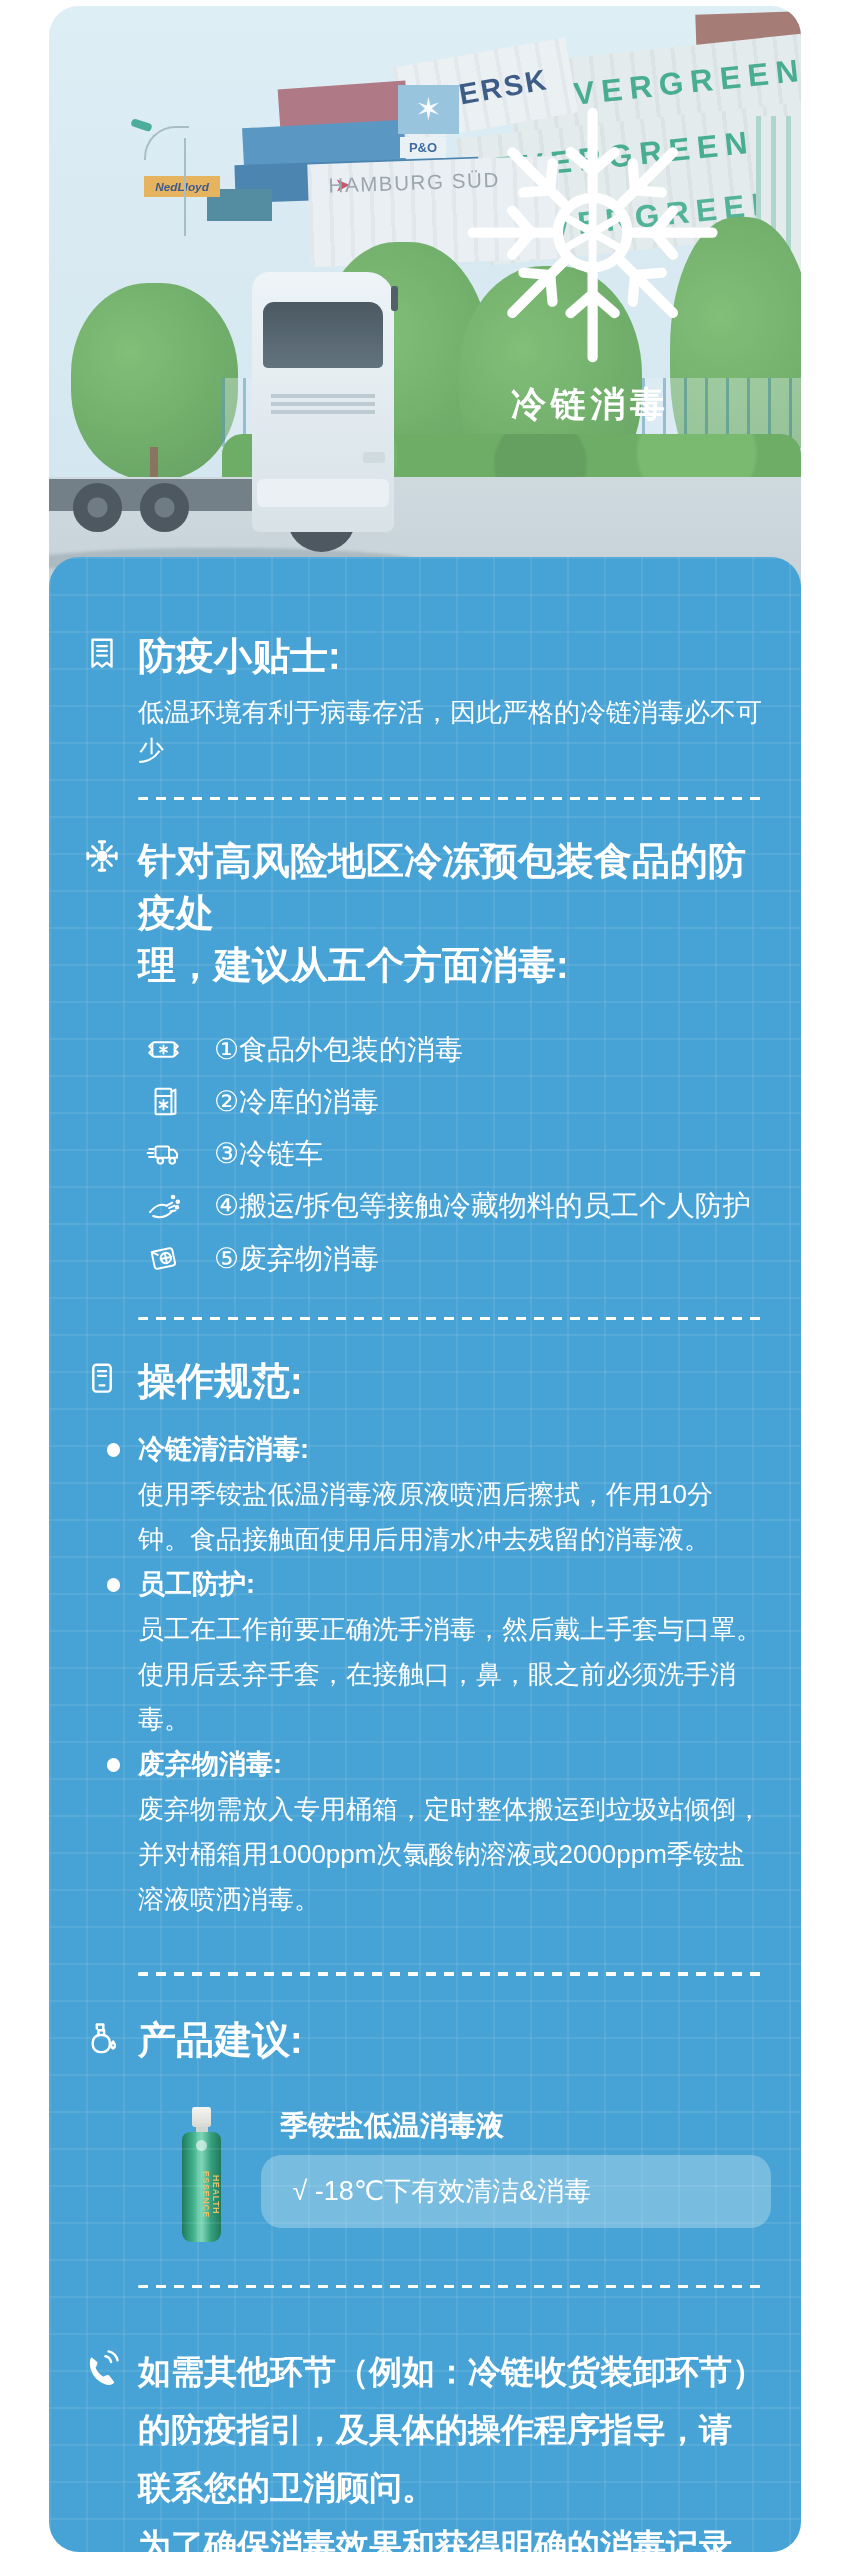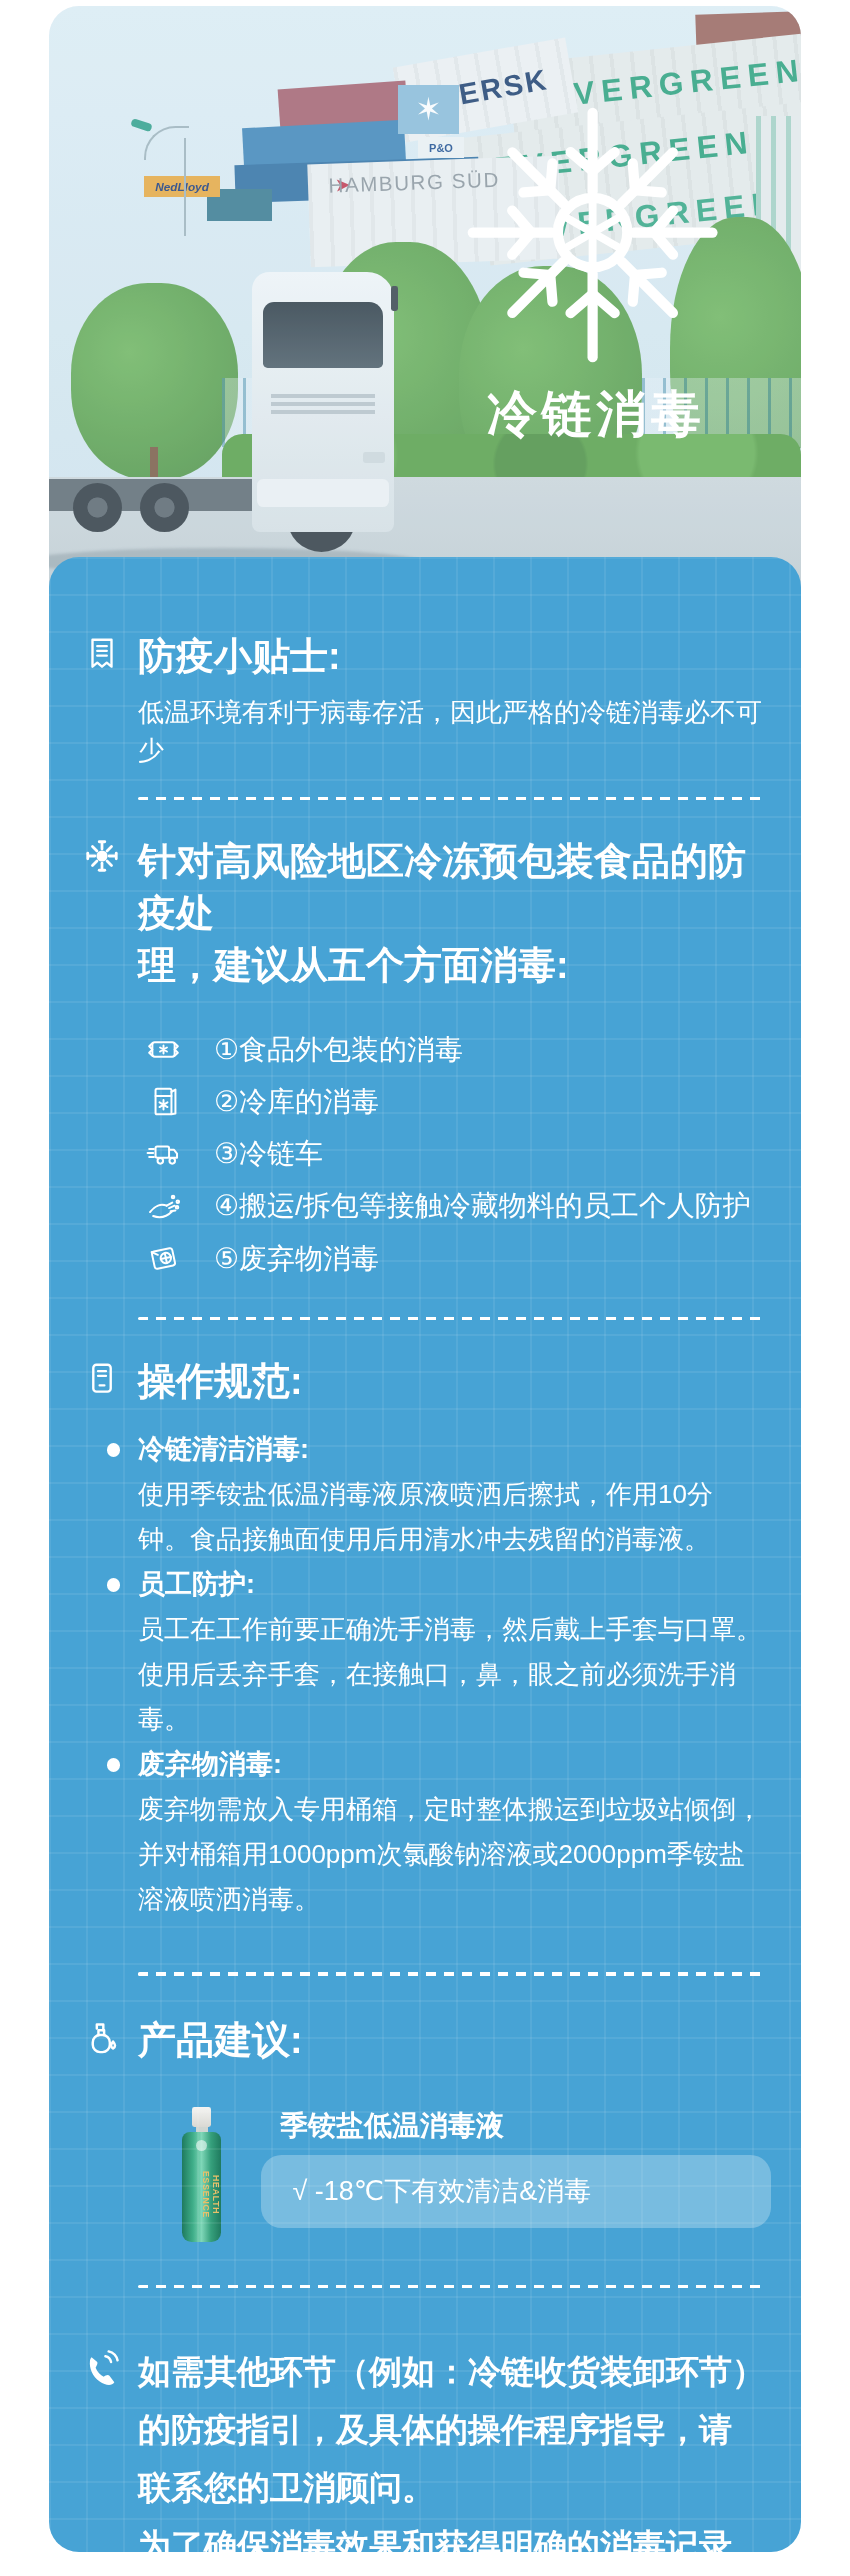--- a/index.html
+++ b/index.html
@@ -21,21 +21,21 @@
   .maerskbox{left:349px;top:46px;width:164px;height:76px;background-color:#eff2f3;
              transform:rotate(-10deg);color:#1d3f6e;font-size:29px;letter-spacing:2.4px;padding-left:11px;}
   .rust{left:648px;top:6.3px;width:105px;height:101px;background:#9b655c;transform:rotate(-2deg);}
   .cred {left:230px;top:79px;width:128px;height:44px;background:#a6616e;transform:rotate(-4deg);}
   .cblu1{left:194px;top:118px;width:162px;height:41px;background:#3f86b9;transform:rotate(-3deg);}
   .cblu2{left:186px;top:155px;width:244px;height:38px;background:#2f6fa3;transform:rotate(-2deg);}
   .cteal{left:158px;top:183px;width:65px;height:31.5px;background:#37798f;}
   .starbox{left:349px;top:79px;width:61px;height:49px;background:#8abcd9;display:flex;
            align-items:center;justify-content:center;color:#fff;font-size:31.5px;}
   .pobox{left:351px;top:131px;width:46px;height:20.5px;background:#eef3f5;color:#1d4e8f;
-         font-size:11px;font-weight:700;display:flex;align-items:center;justify-content:center;margin-left:18px;}
+         font-size:13px;font-weight:700;display:flex;align-items:center;justify-content:center;}
   .nedbox{left:95px;top:170px;width:76px;height:20.5px;background:#e9a93f;color:#1a3a7a;
           font-size:11.8px;font-weight:700;font-style:italic;display:flex;align-items:center;justify-content:center;}
   .hamburg{left:260px;top:154px;width:230px;height:93px;background-color:#edf1f2;transform:rotate(-2deg);
            color:#8d979e;font-size:20.5px;letter-spacing:1.6px;font-weight:400;
            display:flex;align-items:flex-start;padding:9.5px 0 0 20.5px;}
   .hamburg .arrow{position:static;color:#c4384d;margin-left:6.3px;font-size:19px;}
   .rightcol{left:707px;top:110px;width:45px;height:260px;background:#e7ecec;
             background-image:repeating-linear-gradient(90deg,rgba(42,161,124,.35) 0 4.7px,transparent 4.7px 15px);}
   .tree{border-radius:46%;background:radial-gradient(circle at 35% 35%,#6fb65d 0%,#5ea550 45%,#4b8f41 100%);}
   .t1{left:22px;top:277px;width:167px;height:197px;}
@@ -69,21 +69,21 @@
   .tcab{left:203px;top:266px;width:142px;height:260px;border-radius:17.3px 27px 7.9px 7.9px;
         background:linear-gradient(180deg,#f3f7f9 0%,#e4ebee 55%,#d8e1e5 100%);}
   .tglass{left:214px;top:296px;width:120px;height:66px;border-radius:11px 14px 4.7px 4.7px;
           background:linear-gradient(180deg,#2c3a43,#4a5a64);}
   .tgrille{left:222px;top:388px;width:104px;height:20.5px;
            background:repeating-linear-gradient(180deg,#b9c4ca 0 3.9px,transparent 3.9px 7.9px);}
   .tbumper{left:208px;top:473px;width:132px;height:28px;background:#eef2f4;border-radius:6.3px;}
   .tlight{left:314px;top:446px;width:22px;height:11px;background:#cfd8dc;border-radius:2.4px;}
   .tmirror{left:342px;top:280px;width:7px;height:25px;background:#37424a;border-radius:2.4px;}
   .snow{left:408px;top:91px;}
-  .herotitle{left:438px;top:375px;font-size:50px;font-weight:700;color:#fff;letter-spacing:4.7px;white-space:nowrap;}
+  .herotitle{left:462px;top:375px;font-size:35px;font-weight:700;color:#fff;letter-spacing:4.7px;white-space:nowrap;}
   .tint{left:0;top:0;width:752px;height:589px;background:rgba(214,233,242,.18);pointer-events:none;}
   
   .panel{position:absolute;left:0;top:551px;width:752px;height:1995px;background:#47a3d5;
          border-radius:30px 30px 0 0;padding:76px 38px 0 89px;box-sizing:border-box;color:#fff;}
   .panel::after{content:"";position:absolute;inset:0;border-radius:inherit;pointer-events:none;
       background-image:linear-gradient(rgba(255,255,255,.08) 1.6px,transparent 1.6px),
                        linear-gradient(90deg,rgba(255,255,255,.08) 1.6px,transparent 1.6px);
       background-size:37px 37px;}
   .sec{position:relative;}
   .sec .ico{position:absolute;left:-55px;top:1.6px;width:38px;height:38px;}

